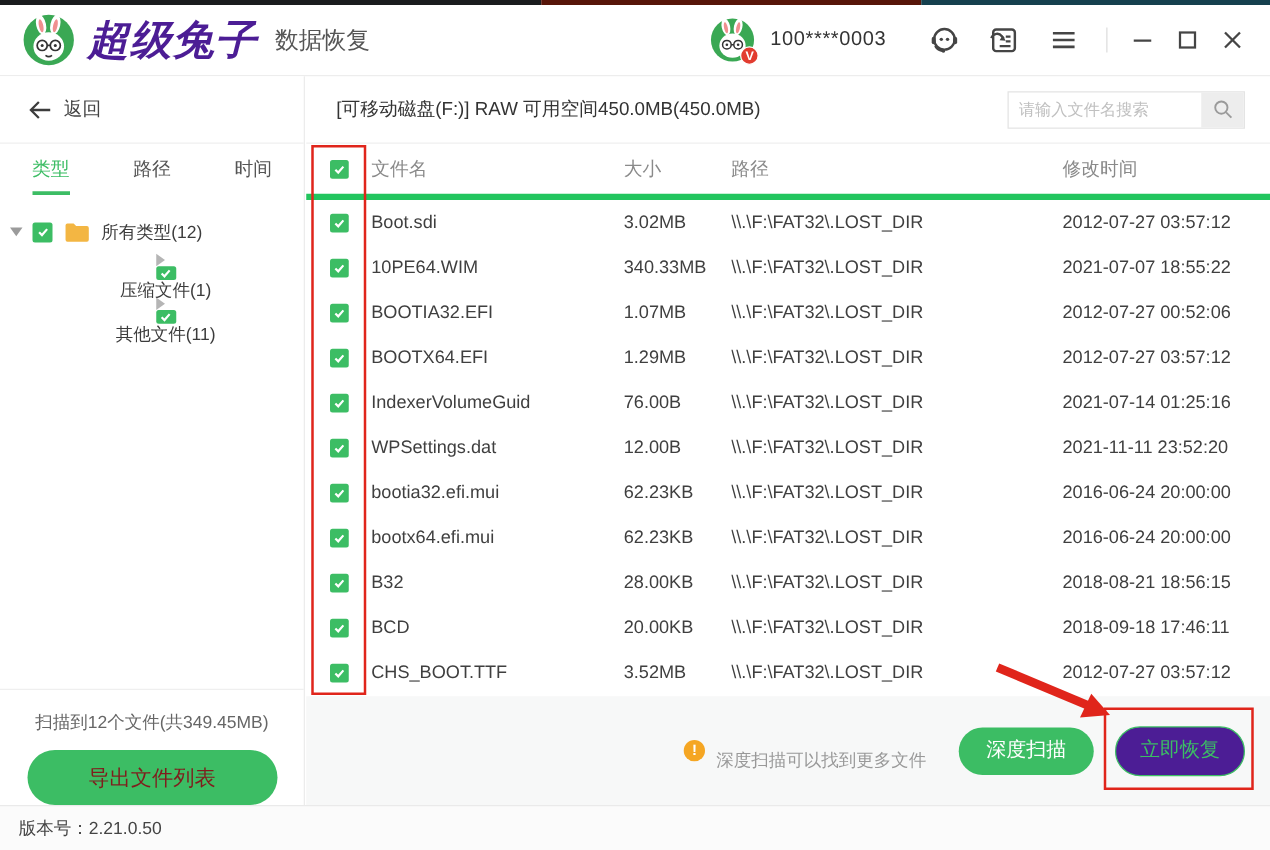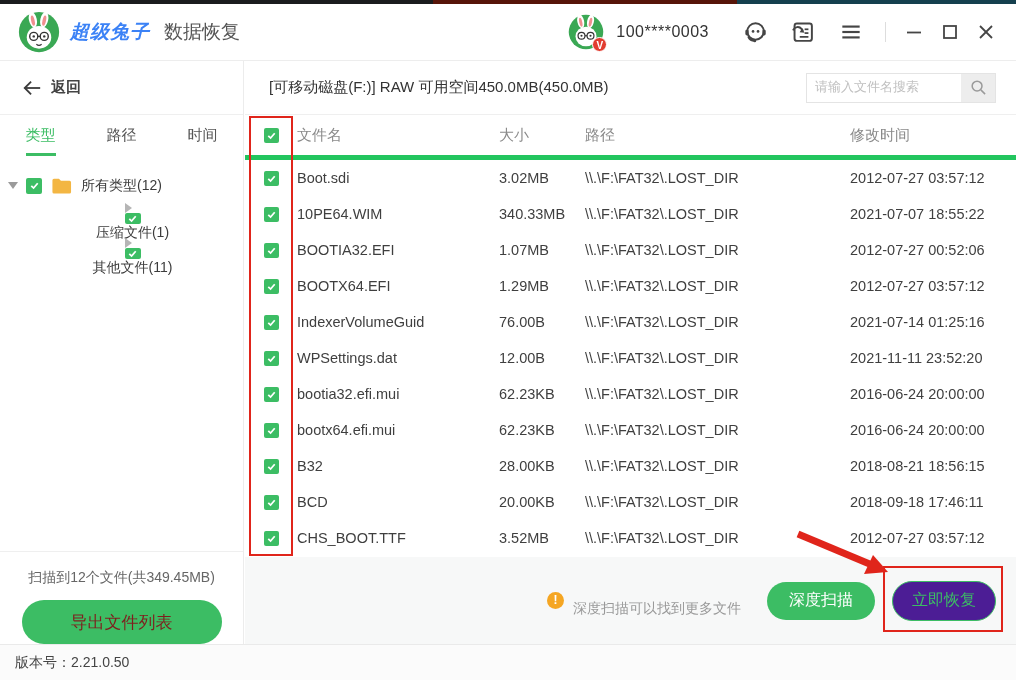--- a/index.html
+++ b/index.html
@@ -12,40 +12,40 @@
   .top-strip { position:absolute; top:0; left:0; width:1016px; height:4px; display:flex; }
   .strip-a { width:433px; background:#1a1c1e; }
   .strip-b { width:304px; background:#571509; }
   .strip-c { flex:1; background:#15404e; }
 
   
   .header { position:absolute; top:4px; left:0; width:1016px; height:57px; background:#fff;
             border-bottom:1px solid #ededed; display:flex; align-items:center; padding:0 12px 0 18px; }
   .logo-wrap { display:flex; align-items:center; gap:10px; }
   .logo-circle { width:42px; height:42px; }
-  .brand { font-size:19px; font-weight:bold; color:#3b82f6; font-style:italic; letter-spacing:1px;text-align:right; }
+  .brand { font-size:33px; font-weight:bold; color:#4c1d95; font-style:italic; letter-spacing:1px;text-align:right; }
   .product { font-size:19px; color:#555; margin-left:4px; }
   .header-right { margin-left:auto; display:flex; align-items:center; }
   .avatar-wrap { position:relative; width:36px; height:36px; margin-right:12px; }
   .avatar-wrap svg.logo-circle { width:36px; height:36px; }
   .v-badge { position:absolute; right:-3px; bottom:-2px; width:15px; height:15px; background:#e23c30;
              border-radius:50%; color:#fff; font-size:10px; font-weight:bold; line-height:15px;
              text-align:center; border:1px solid #fff; }
   .account { font-size:16px; color:#333; margin-right:22px; letter-spacing:0.5px; }
   .hicon { width:28px; height:28px; margin:0 10px; display:flex; align-items:center; justify-content:center; cursor:pointer; }
   .hicon svg { width:26px; height:26px; }
   .vdivider { width:1px; height:20px; background:#ddd; margin:0 10px; }
   .winbtn { width:30px; height:28px; display:flex; align-items:center; justify-content:center; cursor:pointer; margin:0 3px; }
   .winbtn svg { width:20px; height:20px; }
 
   
   .sidebar { position:absolute; top:61px; left:0; width:244px; height:583px; background:#fff;
              border-right:1px solid #ececec; display:flex; flex-direction:column; }
   .back-row { height:54px; min-height:54px; border-bottom:1px solid #efefef; display:flex;
-              align-items:center; padding-left:22px; gap:9px; cursor:pointer;font-weight:bold; }
+              align-items:center; padding-left:22px; gap:9px; cursor:pointer; }
   .back-row svg { width:20px; height:18px; }
   .back-label { font-size:15px; color:#444; }
   .tabs { height:45px; min-height:45px; display:flex; }
   .tab { flex:1; display:flex; align-items:flex-start; justify-content:center; padding-top:11px; cursor:pointer; }
   .tab-label { font-size:15px; color:#555; padding-bottom:8px; border-bottom:3px solid transparent; }
   .tab.active .tab-label { color:#3cbd64; border-bottom-color:#3cbd64; }
   .tree { padding-top:8px; }
   .tree-row { height:35px; display:flex; align-items:center; cursor:pointer; }
   .tree-row.root { padding-left:8px; }
   .tree-row.child { padding-left:22px;flex-direction:column; }
@@ -64,21 +64,21 @@
                 font-family:inherit; display:block; }
 
   
   .main { position:absolute; top:61px; left:245px; width:771px; height:583px; display:flex; flex-direction:column; }
   .drive-row { height:54px; min-height:54px; border-bottom:1px solid #efefef; display:flex;
                align-items:center; padding:0 20px 0 24px;gap:46px; }
   .drive-info { font-size:15px; color:#333; }
   .search-box { margin-left:auto; width:190px; height:30px; border:1px solid #e4e4e4; background:#fff;
                 display:flex; align-items:stretch; }
   .search-input { flex:1; border:none; outline:none; background:transparent; padding:0 8px;
-                  font-size:13px; color:#333; font-family:Liberation Mono, monospace; min-width:0; }
+                  font-size:13px; color:#333; font-family:Liberation Sans, sans-serif; min-width:0; }
   .search-input::placeholder { color:#c0c0c0; }
   .search-btn { width:34px; background:#ededed; border:none; display:flex; align-items:center;
                 justify-content:center; cursor:pointer; }
   .search-btn svg { width:17px; height:17px; }
 
   .table-header { height:45px; min-height:45px; display:flex; align-items:center;
                   border-bottom:5px solid #22c55e; color:#8a8a8a; font-size:15px; }
   .file-row { height:36px; min-height:36px; display:flex; align-items:center; font-size:14.5px; color:#3f3f3f; }
   .col-check { width:52px; min-width:52px; display:flex; justify-content:center; }
   .col-name  { width:202px; min-width:202px; overflow:hidden; white-space:nowrap; }

